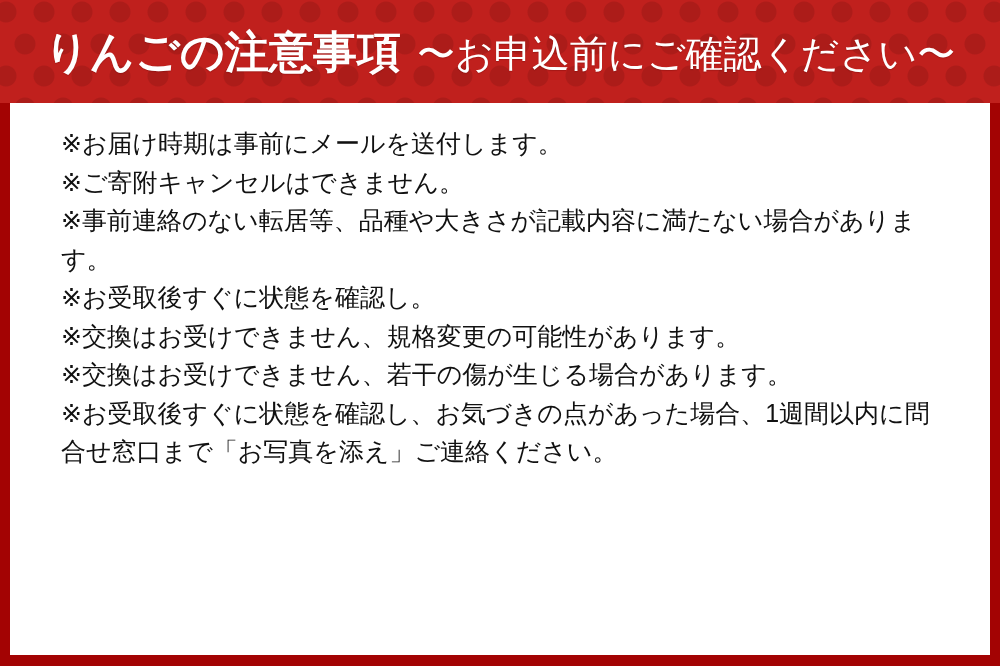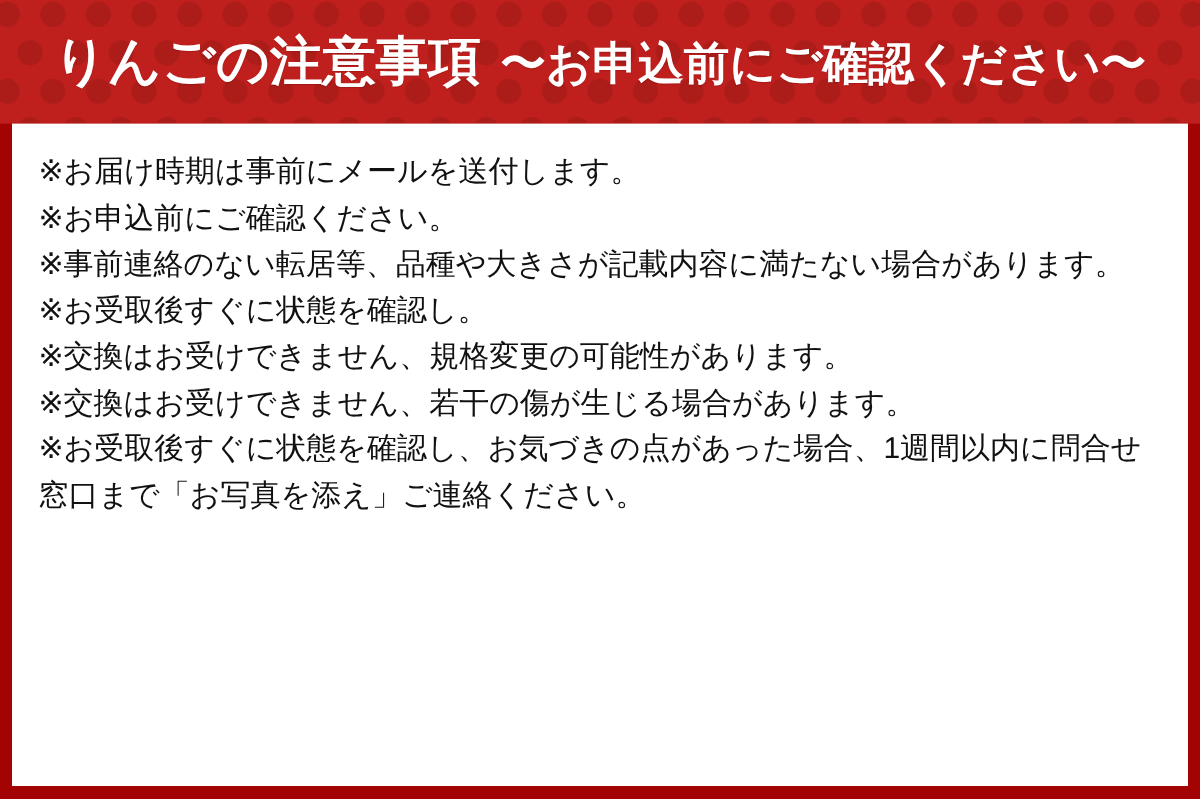--- a/index.html
+++ b/index.html
@@ -38,21 +38,21 @@
   }
   .header-title {
     font-size: 44px;
     font-weight: 700;
     line-height: 103px;
     letter-spacing: 0;
     text-shadow: 0 1px 1px rgba(80,0,0,0.25);
   }
   .header-subtitle {
     font-size: 38px;
-    font-weight: 700;
+    font-weight: 400;
     margin-left: 16px;
     line-height: 103px;
     text-shadow: 0 1px 1px rgba(80,0,0,0.25);
     text-align: center;
   }
 
   
   .content-box {
     position: absolute;
     left: 10px;
@@ -61,38 +61,39 @@
     height: 552px;
     background: #ffffff;
     box-sizing: border-box;
   }
   .notes-list {
     padding: 21px 38px 0 22px;
     color: #111111;
     font-size: 25px;
     line-height: 38.5px;
     text-align: left;
+    margin-left: 29px;
   }
   .note-item {
     margin: 0;
     word-break: break-all;
     overflow-wrap: anywhere;
   }
 </style>
 </head>
 <body>
 
 <div class="header-band">
   <span class="header-title">りんごの注意事項</span>
   <span class="header-subtitle">〜お申込前にご確認ください〜</span>
 </div>
 
 <div class="content-box">
   <div class="notes-list">
     <p class="note-item">※お届け時期は事前にメールを送付します。</p>
-    <p class="note-item">※お申込前にご確認ください。</p>
+    <p class="note-item">※ご寄附キャンセルはできません。</p>
     <p class="note-item">※事前連絡のない転居等、品種や大きさが記載内容に満たない場合があります。</p>
     <p class="note-item">※お受取後すぐに状態を確認し。</p>
     <p class="note-item">※交換はお受けできません、規格変更の可能性があります。</p>
     <p class="note-item">※交換はお受けできません、若干の傷が生じる場合があります。</p>
     <p class="note-item">※お受取後すぐに状態を確認し、お気づきの点があった場合、1週間以内に問合せ窓口まで「お写真を添え」ご連絡ください。</p>
   </div>
 </div>
 
 </body></html>

